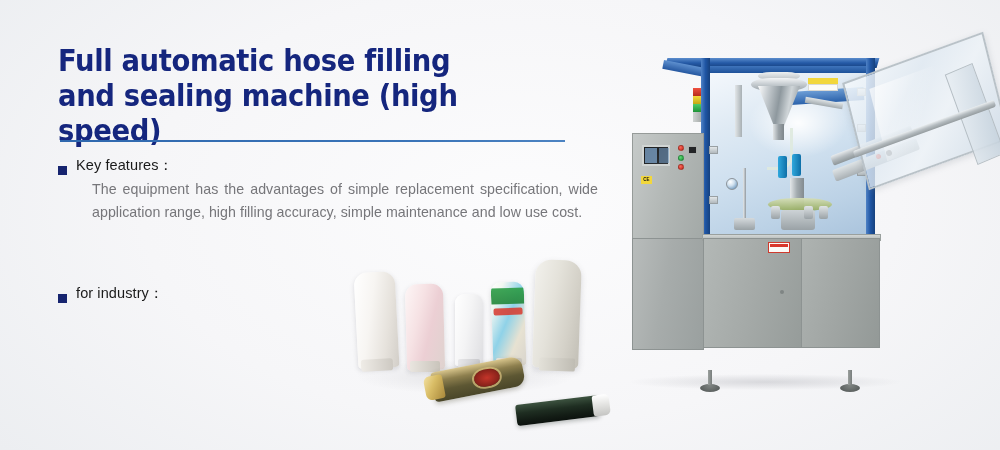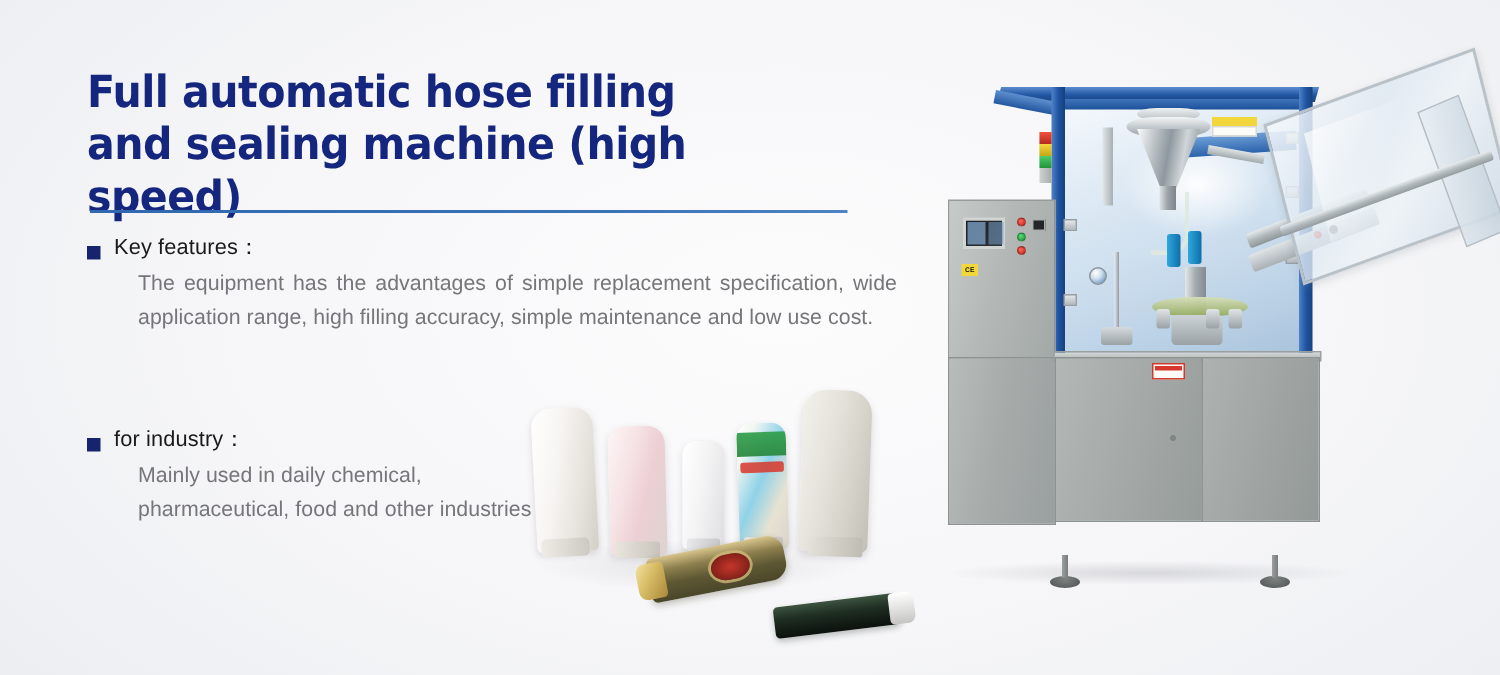--- a/index.html
+++ b/index.html
@@ -30,21 +30,21 @@
   .divider {
     position:absolute; left:2px; top:96px;
     width:505px; height:2px;
     background:linear-gradient(to right,#2f68ae 0%,#3a74b8 70%,#4c83c2 100%);
   }
 
   .block { position:absolute; left:0; }
   .block-features { top:112px; width:524px; }
   .block-industry { top:240px; width:310px; }
 
-  .bullet-row { display:flex; align-items:center; gap:9px; }
+  .bullet-row { display:flex; align-items:flex-end; gap:9px; }
   .bullet-sq {
     width:9px; height:9px; background:#16246f; margin-top:6px; flex:0 0 auto;
   }
   .bullet-head {
     color:#1a1a1a; font-size:14.5px; line-height:19px; font-weight:400;
     letter-spacing:0.1px;
   }
   .body-text {
     margin-left:34px; margin-top:3px;
     color:#76767a; font-size:14.2px; line-height:23px;
@@ -308,21 +308,20 @@
         <span class="bullet-head">Key features：</span>
       </div>
       <div class="body-text justified">The equipment has the advantages of simple replacement specification, wide application range, high filling accuracy, simple maintenance and low use cost.</div>
     </div>
 
     <div class="block block-industry">
       <div class="bullet-row">
         <span class="bullet-sq"></span>
         <span class="bullet-head">for industry：</span>
       </div>
-      <div class="body-text ragged">Mainly used in daily chemical, pharmaceutical, food and other industries</div>
     </div>
   </div>
 
   <div class="tubes">
     <div class="tube-shadow" style="left:6px;top:108px;width:214px;height:34px;"></div>
 
     <div class="tube t5">
       <div class="body"></div>
         <div class="cap"></div>
     </div>

